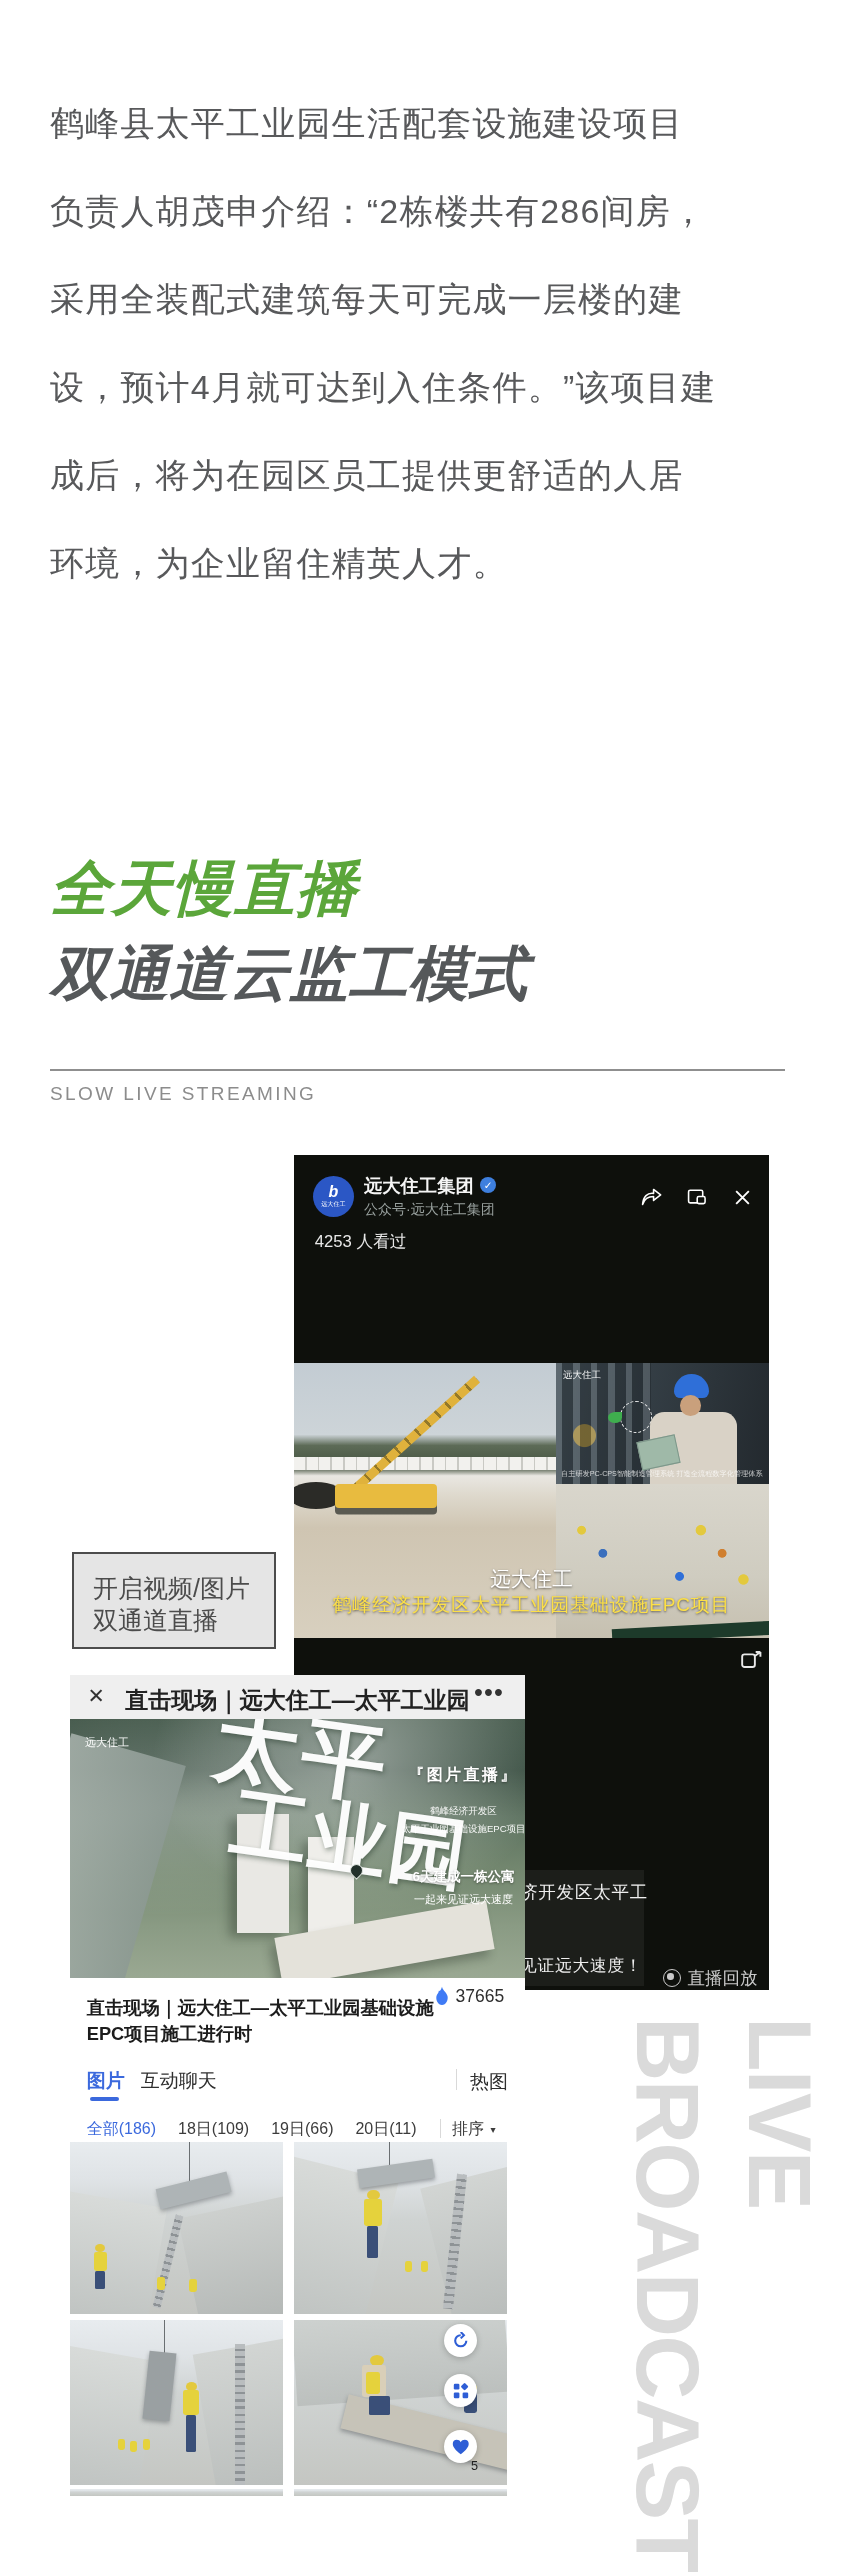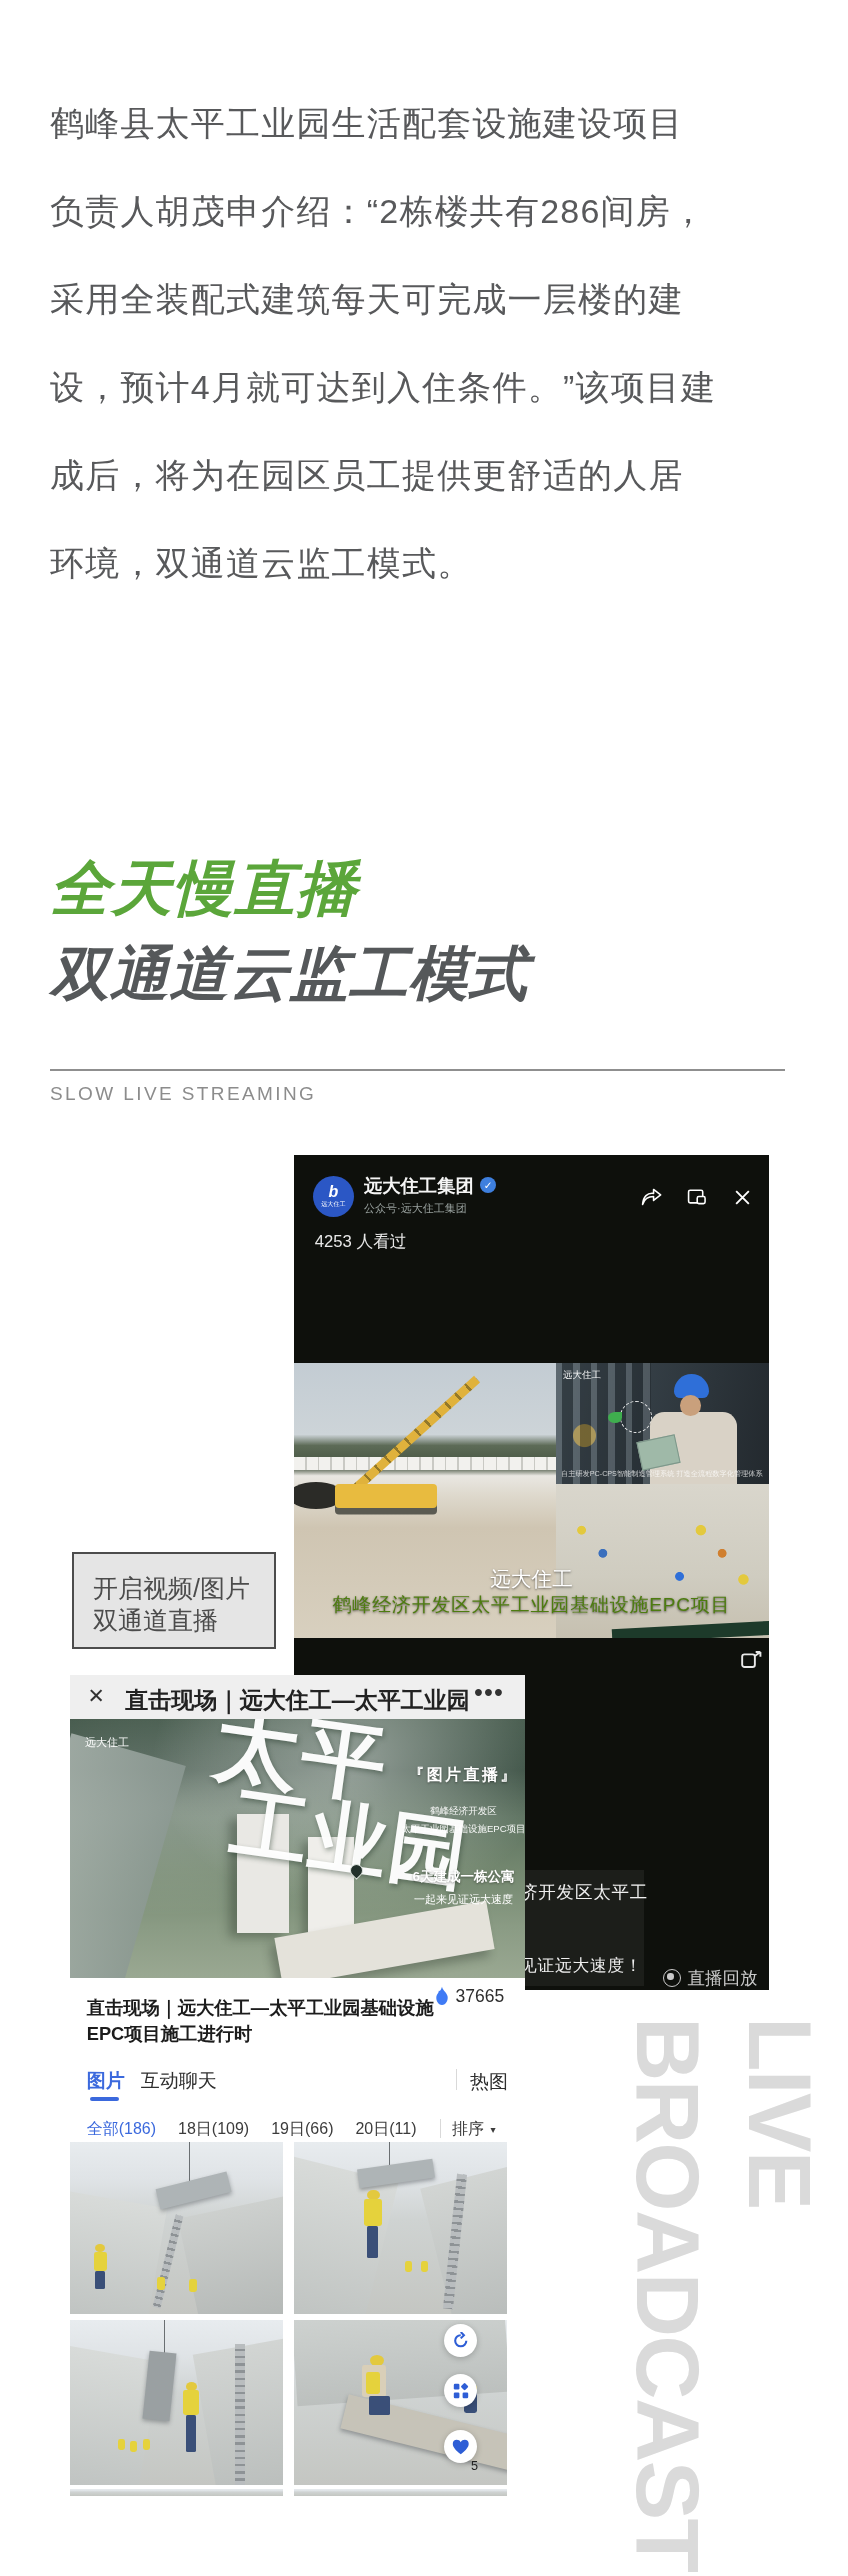--- a/index.html
+++ b/index.html
@@ -23,21 +23,21 @@
   
   .player{left:294px;top:1155px;width:475px;height:835px;background:#0e100c;color:#fff;}
   .avatar{left:19px;top:20.7px;width:41px;height:41px;border-radius:50%;background:#2b57c5;
           display:flex;flex-direction:column;align-items:center;justify-content:center;}
   .avatar .gl{font-size:16px;line-height:16px;color:#fff;font-style:italic;font-weight:bold;}
   .avatar .tx{font-size:7.2px;line-height:8px;color:#fff;transform:scale(.85);white-space:nowrap;}
   .acc-row{left:70px;top:17.5px;display:flex;align-items:center;gap:6.4px;}
   .acc-name{font-size:18.3px;font-weight:bold;color:#f5f5f5;}
   .badge{width:16px;height:16px;border-radius:50%;background:#3e7fde;color:#fff;font-size:10.3px;
          display:flex;align-items:center;justify-content:center;}
-  .acc-sub{left:70px;top:46px;font-size:11px;color:#98a09e;}
+  .acc-sub{left:70px;top:46px;font-size:14px;color:#98a09e;}
   .pl-actions{top:32px;right:17.5px;display:flex;gap:24px;align-items:center;}
   .pl-actions svg{display:block;}
   .viewers{left:20.7px;top:75px;font-size:16.7px;color:#e8e8e8;}
 
   .video{left:0;top:208px;width:475px;height:275px;overflow:hidden;}
   .vphoto{left:0;top:0;width:262px;height:275px;
      background:linear-gradient(180deg,#c3ccd3 0%,#cdd4d8 26%,#5d6b57 30%,#44523f 38%,
        #e9e7e2 41%,#ded9cd 48%,#cfc5b2 60%,#d8d0bf 100%);}
   .boom{left:118px;top:-11px;width:8.7px;height:163px;transform:rotate(48deg);
         background:repeating-linear-gradient(180deg,#e0b23c 0 11px,#937829 11px 13.5px);}
@@ -66,21 +66,21 @@
        radial-gradient(circle at 12% 30%,#e3c93e 0 4px,transparent 4.8px),
        radial-gradient(circle at 22% 45%,#3a6fbd 0 4px,transparent 4.8px),
        radial-gradient(circle at 68% 30%,#e3c93e 0 4.8px,transparent 5.6px),
        radial-gradient(circle at 78% 45%,#d07f2f 0 4px,transparent 4.8px),
        radial-gradient(circle at 58% 60%,#2f6fd8 0 4px,transparent 4.8px),
        radial-gradient(circle at 88% 62%,#e3c93e 0 4.8px,transparent 5.6px),
        linear-gradient(180deg,#d9d6cc 0%,#cfccc0 60%,#c6c0b0 100%);}
   .greenstrip{left:318px;top:262px;width:159px;height:14.3px;background:#1d3a2a;transform:rotate(-3deg);}
   .vcap1{left:0;top:202px;width:100%;text-align:center;font-size:20.7px;color:#fff;
          text-shadow:0 0.8px 2.4px rgba(0,0,0,.6);}
-  .vcap2{left:0;top:229px;width:100%;text-align:center;font-size:19px;color:#4d7c0f;
+  .vcap2{left:0;top:229px;width:100%;text-align:center;font-size:19px;color:#fde047;
          text-shadow:0 0.8px 2.4px rgba(0,0,0,.6);letter-spacing:0.8px;}
   .floaticon{left:445px;top:493px;}
   .opanel{left:220px;top:715px;width:130px;height:116px;background:rgba(255,255,255,.06);}
   .otext1{left:226px;top:725px;font-size:17.5px;color:#efefef;letter-spacing:0.8px;}
   .otext2{left:226px;top:799px;font-size:16.7px;color:#efefef;letter-spacing:0.8px;}
   .replay{left:369px;top:811px;display:flex;align-items:center;gap:6.4px;color:#c9c9c9;font-size:17.5px;}
   .rep-ic{width:16px;height:16px;border:1.6px solid #c9c9c9;border-radius:50%;position:relative;}
   .rep-ic::after{content:"";position:absolute;left:3.2px;top:3.2px;width:6.4px;height:6.4px;border-radius:50%;background:#c9c9c9;}
 
   
@@ -161,21 +161,21 @@
 
   <div class="abs wm wm1">LIVE</div>
   <div class="abs wm wm2">BROADCAST</div>
 
   <div class="abs article">
     <div>鹤峰县太平工业园生活配套设施建设项目</div>
     <div>负责人胡茂申介绍：“2栋楼共有286间房，</div>
     <div>采用全装配式建筑每天可完成一层楼的建</div>
     <div>设，预计4月就可达到入住条件。”该项目建</div>
     <div>成后，将为在园区员工提供更舒适的人居</div>
-    <div>环境，双通道云监工模式。</div>
+    <div>环境，为企业留住精英人才。</div>
   </div>
 
   <div class="abs h-green" style="color:#5ba63a">全天慢直播</div>
   <div class="abs h-dark">双通道云监工模式</div>
   <div class="abs divider"></div>
   <div class="abs subhead">SLOW LIVE STREAMING</div>
 
   <div class="abs player">
     <div class="abs avatar">
       <span class="gl">b</span>

